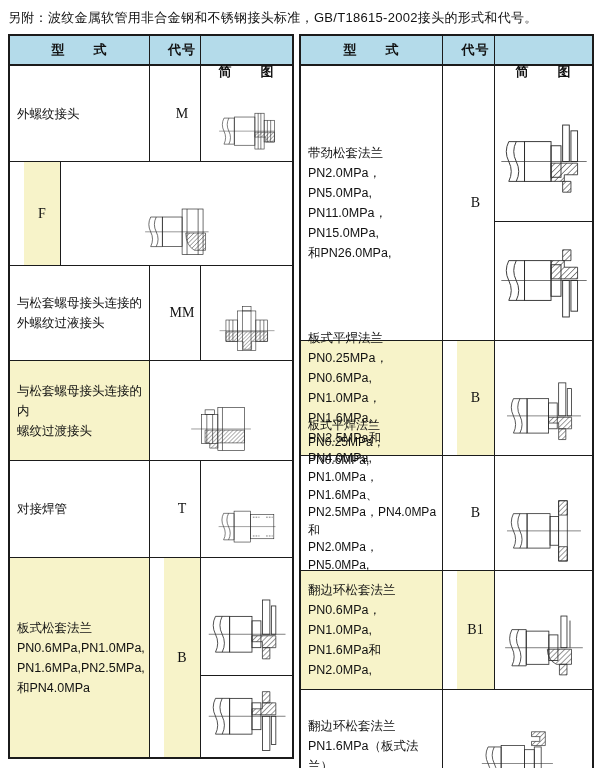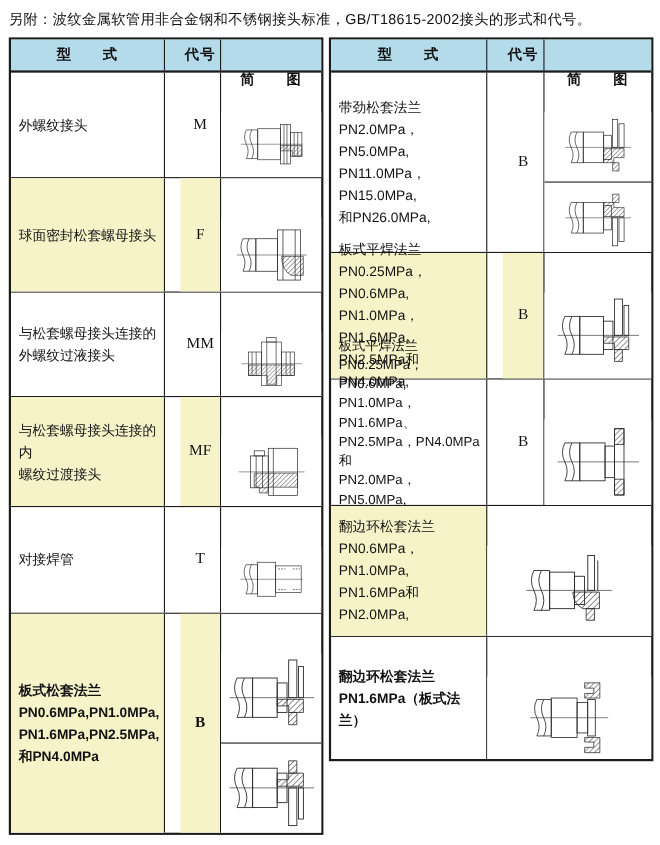--- a/index.html
+++ b/index.html
@@ -3,21 +3,21 @@
 <meta charset="utf-8">
 <style>
   html,body{margin:0;padding:0;background:#ffffff;}
   body{width:600px;height:768px;font-family:"Liberation Sans",sans-serif;color:#111;overflow:hidden;}
   .title{padding:9px 8px 7px 8px;font-size:13px;font-weight:normal;letter-spacing:.3px;white-space:nowrap;}
   .tables{display:flex;gap:5px;margin:0 6px 0 8px;align-items:flex-start;}
   .tbl{border:2px solid var(--bd);box-sizing:border-box;background:#fff;}
   .tbl-left{width:286px;}
   .tbl-right{width:295px;}
   .row{display:flex;box-sizing:border-box;border-bottom:1px solid var(--bd);}
-  .row:last-child{border-bottom:none;font-weight:bold;}
+  .row:last-child{border-bottom:none;}
   .row.header{border-bottom:2px solid var(--bd);background:var(--hdr);}
   .cell{box-sizing:border-box;border-right:1px solid var(--bd);display:flex;align-items:center;min-width:0;}
   .cell:last-child{border-right:none;}
   .c-type{width:140px;}
   .tbl-right .c-type{width:142px;}
   .c-code{width:37px;justify-content:center;margin-left:14px;}
   .tbl-right .c-code{width:38px;}
   .c-diag{flex:1;flex-direction:column;align-items:stretch;padding:0;margin-top:36px;}
   .hdr-cell{justify-content:center;font-size:13px;font-weight:bold;letter-spacing:1px;}
   .label{padding:4px 3px 4px 7px;font-size:12.5px;line-height:20px;white-space:pre-line;}
@@ -68,21 +68,20 @@
               </g>
               <g stroke="#2b2b2b" stroke-width="1" fill="url(#hp0)">
                 <path d="M70 52 H106 V70 H90 V61 H70 Z"></path>
               </g>
             </svg>
           </div>
         </div>
     </div>
 
     <div class="row" style="height:104px">
-      <div class="cell c-type label alt">球面密封松套螺母接头</div>
       <div class="cell c-code code alt">F</div>
       <div class="cell c-diag">
           <div class="dwrap">
             <svg viewBox="0 0 110 100" preserveAspectRatio="xMidYMid meet">
               <defs>
                 <pattern id="hp1" width="5" height="5" patternUnits="userSpaceOnUse" patternTransform="rotate(45)">
                   <line x1="0" y1="0" x2="0" y2="5" stroke="#2b2b2b" stroke-width="1.3"></line>
                 </pattern>
               </defs>
               <g stroke="#2b2b2b" fill="none" stroke-width="1.1">
@@ -132,21 +131,20 @@
                 <path d="M16 52 H94 V70 H64 V85 H48 V70 H16 Z"></path>
               </g>
             </svg>
           </div>
         </div>
     </div>
 
     <div class="row" style="height:100px">
       <div class="cell c-type label alt">与松套螺母接头连接的内
 螺纹过渡接头</div>
-      <div class="cell c-code code alt">MF</div>
       <div class="cell c-diag">
           <div class="dwrap">
             <svg viewBox="0 0 110 100" preserveAspectRatio="xMidYMid meet">
               <defs>
                 <pattern id="hp3" width="5" height="5" patternUnits="userSpaceOnUse" patternTransform="rotate(45)">
                   <line x1="0" y1="0" x2="0" y2="5" stroke="#2b2b2b" stroke-width="1.3"></line>
                 </pattern>
               </defs>
               <g stroke="#2b2b2b" fill="none" stroke-width="1.1">
                 <line x1="4" y1="50" x2="107" y2="50" stroke-width="0.8"></line>
@@ -250,21 +248,21 @@
     </div>
   </div>
 
   <div class="tbl tbl-right">
     <div class="row header" style="height:30px">
       <div class="cell c-type hdr-cell">型　　式</div>
       <div class="cell c-code hdr-cell">代号</div>
       <div class="cell c-diag hdr-cell" style="flex-direction:row;align-items:center">简　　图</div>
     </div>
 
-    <div class="row" style="height:164px">
+    <div class="row" style="height:275px">
       <div class="cell c-type label">带劲松套法兰
 PN2.0MPa，PN5.0MPa,
 PN11.0MPa，PN15.0MPa,
 和PN26.0MPa,</div>
       <div class="cell c-code code">B</div>
       <div class="cell c-diag">
         <div class="dwrap">
             <svg viewBox="0 0 110 100" preserveAspectRatio="xMidYMid meet">
               <defs>
                 <pattern id="hp7" width="5" height="5" patternUnits="userSpaceOnUse" patternTransform="rotate(45)">
@@ -377,20 +375,21 @@
               </g>
             </svg>
           </div>
         </div>
     </div>
 
     <div class="row" style="height:119px">
       <div class="cell c-type label alt">翻边环松套法兰
 PN0.6MPa，PN1.0MPa,
 PN1.6MPa和PN2.0MPa,</div>
+      <div class="cell c-code code alt">B1</div>
       <div class="cell c-diag">
           <div class="dwrap">
             <svg viewBox="0 0 110 100" preserveAspectRatio="xMidYMid meet">
               <defs>
                 <pattern id="hp11" width="5" height="5" patternUnits="userSpaceOnUse" patternTransform="rotate(45)">
                   <line x1="0" y1="0" x2="0" y2="5" stroke="#2b2b2b" stroke-width="1.3"></line>
                 </pattern>
               </defs>
               <g stroke="#2b2b2b" fill="none" stroke-width="1.1">
                 <line x1="4" y1="50" x2="107" y2="50" stroke-width="0.8"></line>

